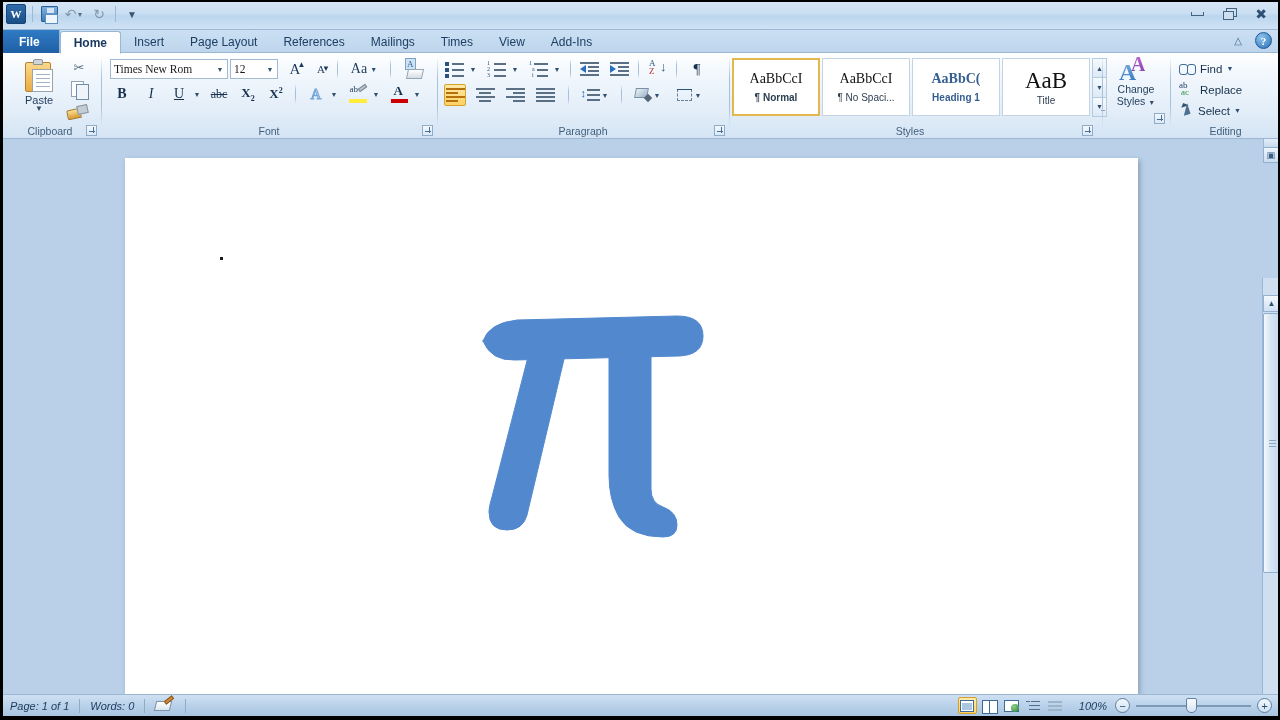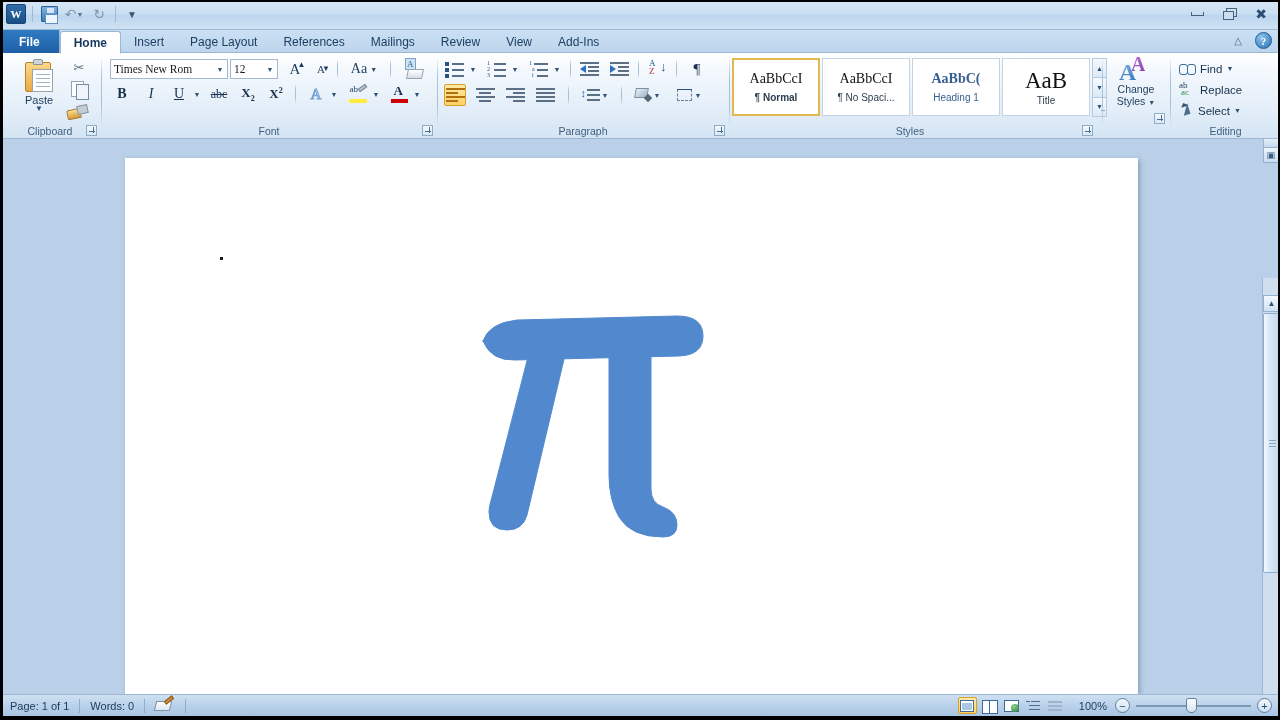--- a/index.html
+++ b/index.html
@@ -235,21 +235,21 @@
     background:linear-gradient(to right,#f4f9fd,#d8e7f6 40%,#c4d8ee);
     border:1px solid #8fafd0; border-radius:2px;}
   .vs-grip { position:absolute;left:5px;top:50%;margin-top:-3px;width:7px;height:7px;}
   .vs-grip i{display:block;height:1px;background:#8aa6c2;margin-bottom:2px;}
   .splitter { position:absolute; right:0; top:139px; width:17px; height:10px;
     background:linear-gradient(to bottom,#e3eefa,#c6daee); border:1px solid #9cb7d2;}
 
   
   .statusbar { position:absolute; left:0; top:694px; width:1280px; height:22px;
     background: linear-gradient(to bottom,#cfe0f2 0%, #b8d0e9 55%, #a9c5e2 100%);
-    border-top:1px solid #9cb7d2; display:flex; align-items:center;}
+    border-top:1px solid #9cb7d2; display:flex; align-items:center;font-style:italic;}
   .sb-item { font-size:11px; color:#1b3a5c; padding:0 10px; height:22px; display:flex;align-items:center;}
   .sb-sep { width:1px;height:14px;background:#8fadc9;}
   .proof-ico { width:20px;height:15px;position:relative;}
   .proof-ico .bk{position:absolute;left:0;top:3px;width:16px;height:10px;
      background:linear-gradient(to bottom,#fff,#dbe6f0);border:1px solid #7d93a8;transform:skewX(-14deg);}
   .proof-ico .pen{position:absolute;left:9px;top:0px;width:10px;height:4px;background:#cf8b3a;
      border:1px solid #8b5c22;transform:rotate(-38deg);}
   .view-btns { display:flex; gap:3px; align-items:center; }
   .vbtn { width:19px;height:17px;position:relative; display:flex;align-items:center;justify-content:center;}
   .vbtn.sel { background:linear-gradient(to bottom,#ffeaa9,#ffd263); border:1px solid #d2a02c;border-radius:2px;}
@@ -313,21 +313,21 @@
   </div>
 
   <div class="tabbar">
     <div class="tabs">
       <div class="tab file">File</div>
       <div class="tab active">Home</div>
       <div class="tab">Insert</div>
       <div class="tab">Page Layout</div>
       <div class="tab">References</div>
       <div class="tab">Mailings</div>
-      <div class="tab">Review</div>
+      <div class="tab">Times</div>
       <div class="tab">View</div>
       <div class="tab">Add-Ins</div>
     </div>
     <div class="helpbtns">
       <div class="collapse-ribbon">△</div>
       <div class="helpq">?</div>
     </div>
   </div>
 
   <div class="ribbon">
@@ -578,21 +578,21 @@
       <div class="stylebox sel" style="left:2px;">
         <span class="samp" style="font-size:14px;">AaBbCcI</span>
         <span class="nm" style="font-weight:bold;">¶ Normal</span>
       </div>
       <div class="stylebox" style="left:92px;">
         <span class="samp" style="font-size:14px;">AaBbCcI</span>
         <span class="nm">¶ No Spaci...</span>
       </div>
       <div class="stylebox" style="left:182px;">
         <span class="samp" style="font-size:14px;color:#365f91;font-weight:bold;">AaBbC(</span>
-        <span class="nm" style="font-weight:normal;color:#365f91;">Heading 1</span>
+        <span class="nm" style="font-weight:bold;color:#365f91;">Heading 1</span>
       </div>
       <div class="stylebox" style="left:272px;">
         <span class="samp" style="font-size:23px;line-height:24px;text-align:right;">AaB</span>
         <span class="nm" style="margin-top:2px;">Title</span>
       </div>
       <div class="gal-scroll" style="left:362px;">
         <div>▲</div>
         <div>▼</div>
         <div>▼̲</div>
       </div>

